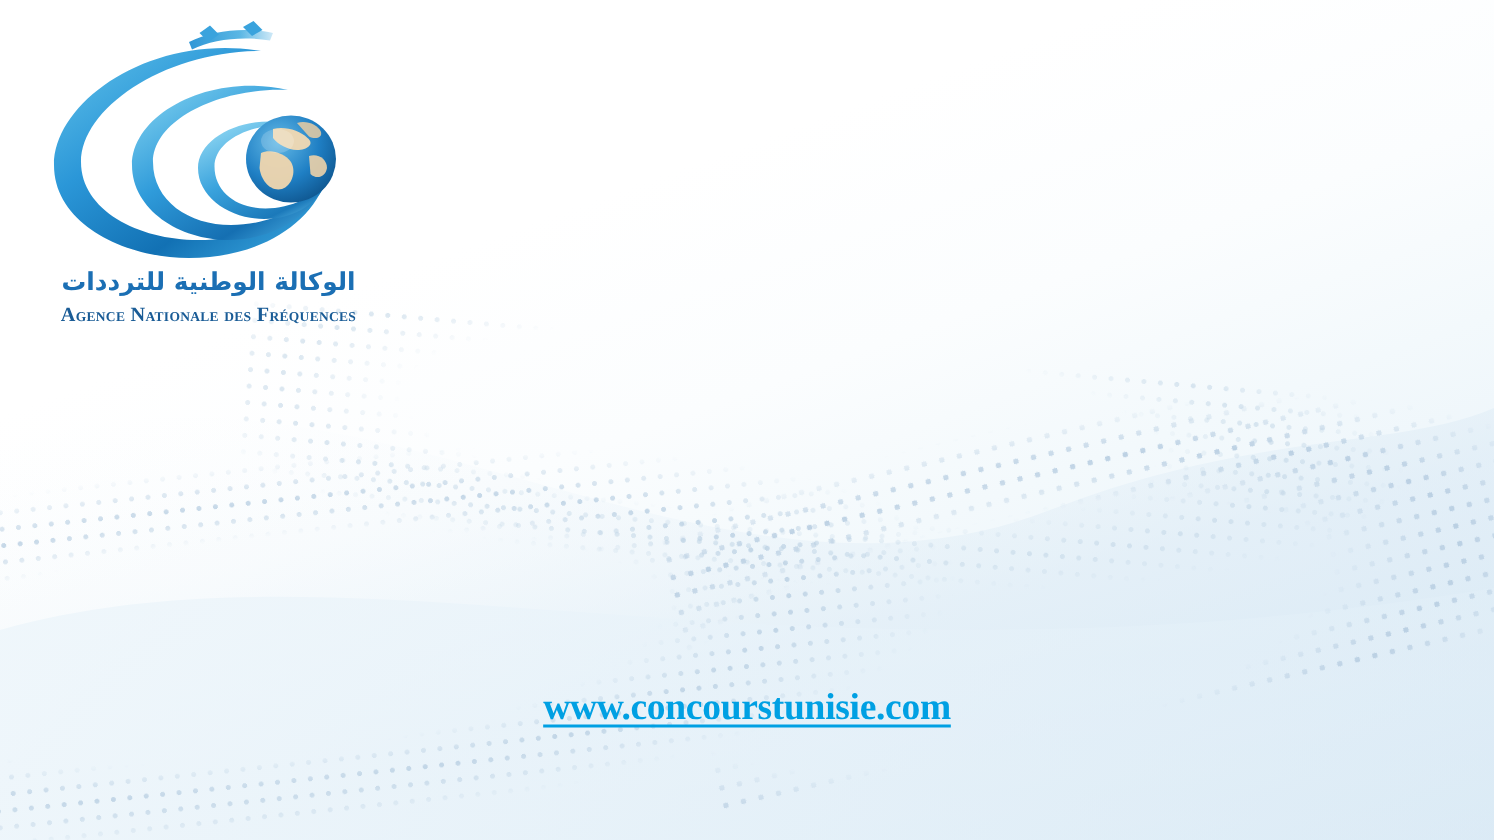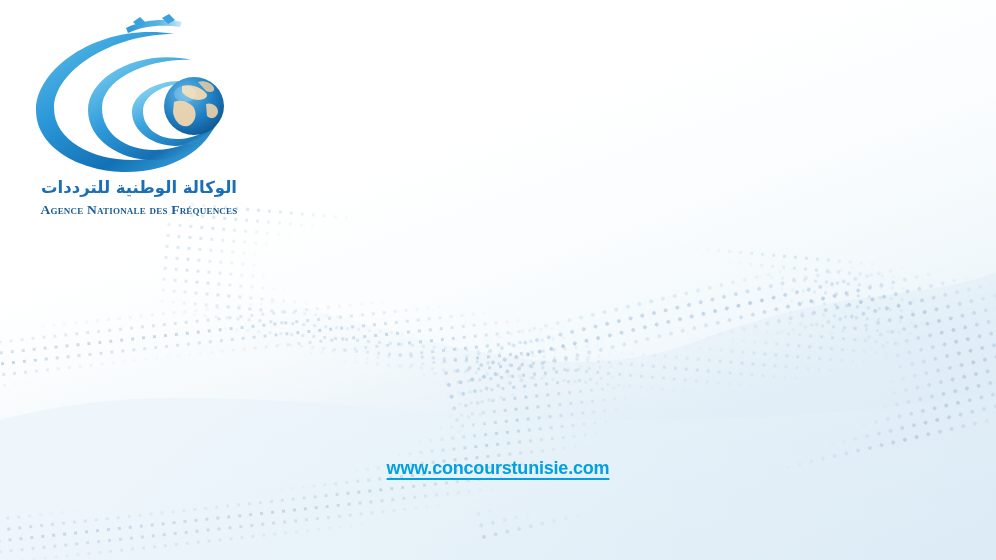--- a/index.html
+++ b/index.html
@@ -180,22 +180,22 @@
     left: 0;
     right: 0;
     top: 458px;
     text-align: center;
   }
 
   #site-url a,
   #site-url .url-text {
     display: inline-block;
     color: #00a0e3;
-    font-family: Liberation Sans, sans-serif;
-    font-size: 18px;
+    font-family: Liberation Serif, serif;
+    font-size: 25px;
     font-weight: 700;
     letter-spacing: -.2px;
     text-decoration: underline;
     text-underline-offset: 4px;
     text-decoration-thickness: 2px;
     cursor: pointer;
   }
 </style>
 </head>
 <body>

